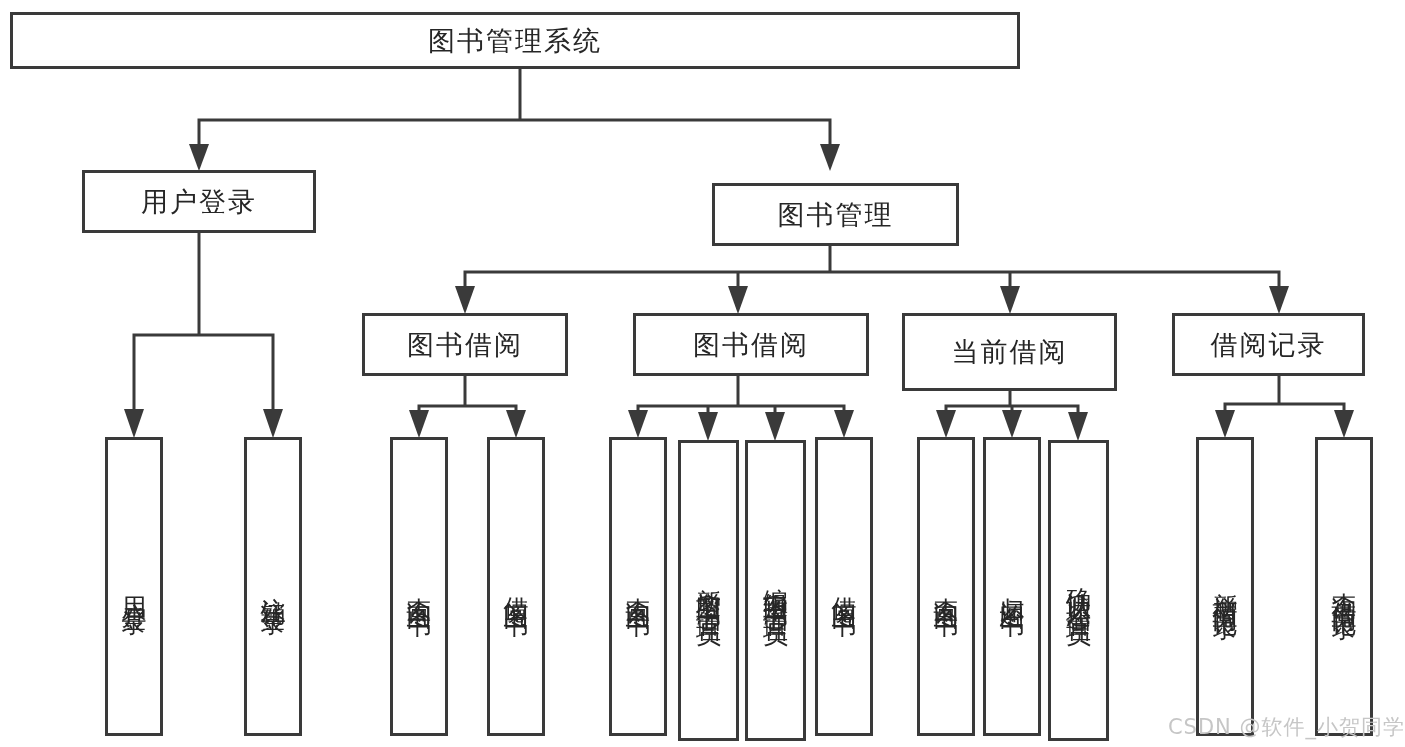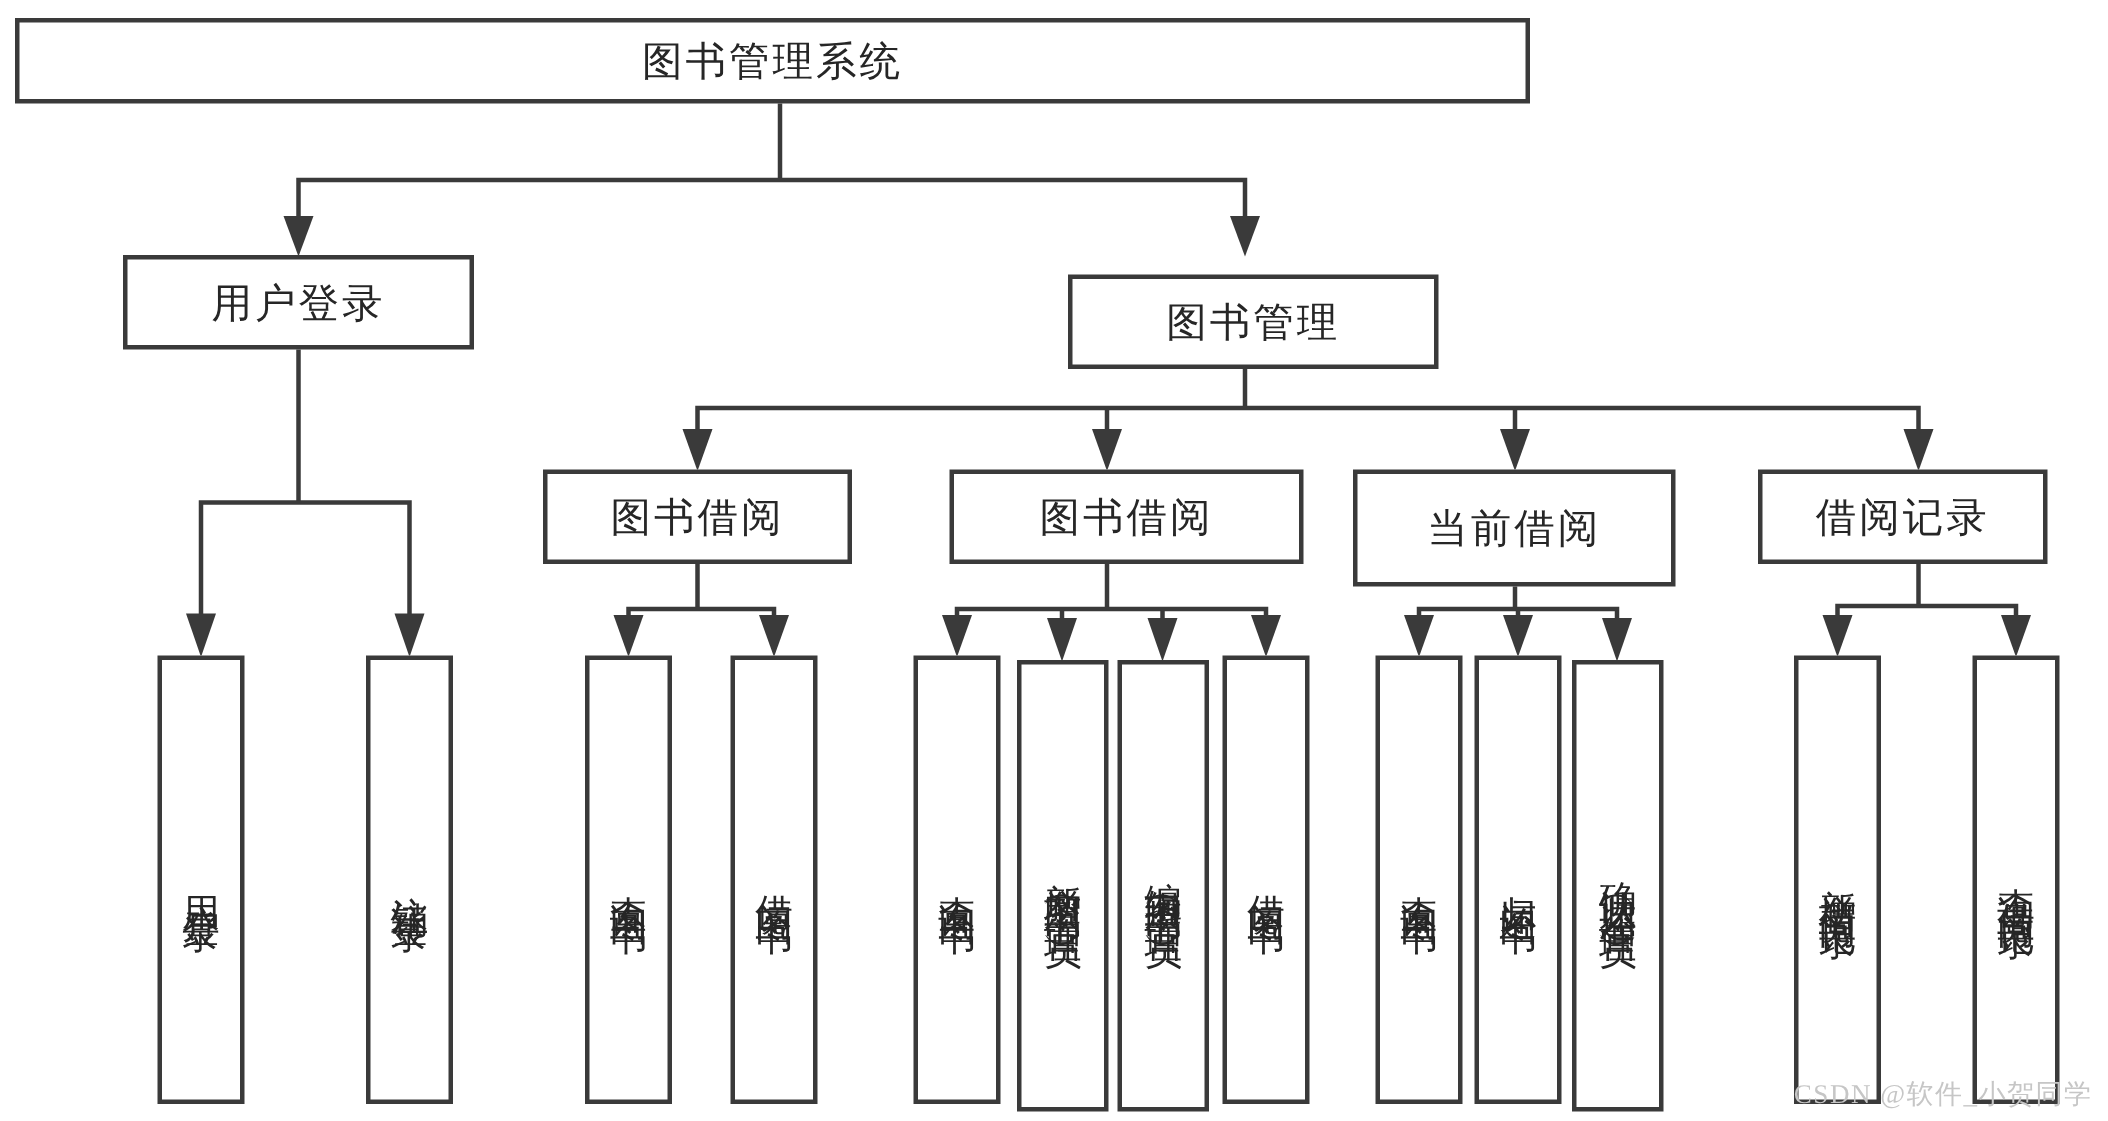--- a/index.html
+++ b/index.html
@@ -55,28 +55,27 @@
     writing-mode: vertical-rl;
     text-orientation: mixed;
     font-size: 25px;
     letter-spacing: 5px;
     line-height: 1;
     white-space: nowrap;
     color: var(--text);
   }
   .watermark {
     position: absolute;
-    right: 10px;
+    right: 0;
     bottom: 6px;
-    font-size: 18px;
+    font-size: 21px;
     letter-spacing: 1px;
     color: var(--watermark);
     z-index: 10;
     white-space: nowrap;
-    font-family: Liberation Serif, serif;
   }
 </style>
 </head>
 <body>
 
 <div class="stage">
 
   <svg class="connectors" width="1405" height="747" viewBox="0 0 1405 747" xmlns="http://www.w3.org/2000/svg">
 
     <g>

